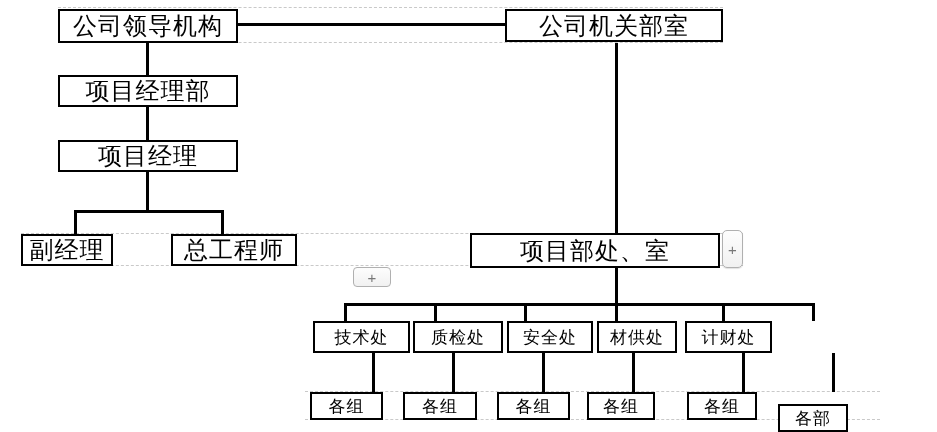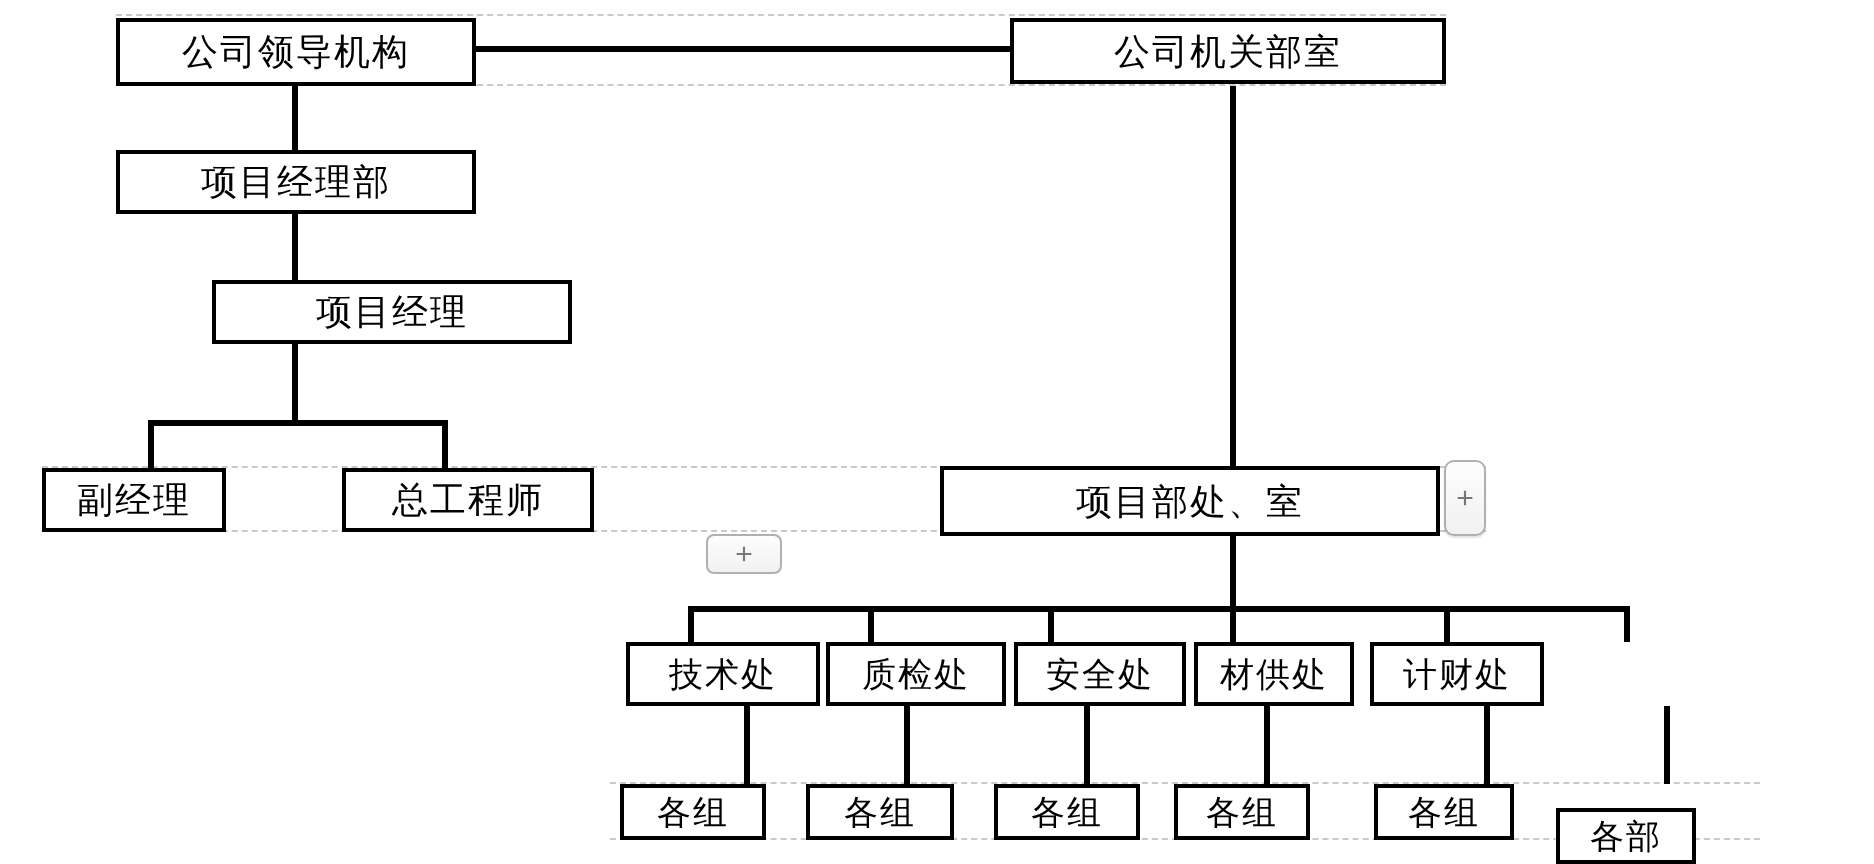--- a/index.html
+++ b/index.html
@@ -9,21 +9,21 @@
     background:#ffffff;
     font-family:"Liberation Serif","DejaVu Serif",serif;
     overflow:hidden;
   }
   .node{
     position:absolute;
     box-sizing:border-box;
     border:2px solid #000000;
     background:#ffffff;
     display:flex;align-items:center;justify-content:center;
-    font-size:18px;color:#000000;
+    font-size:24px;color:#000000;
     letter-spacing:1px;
     white-space:nowrap;
     z-index:3;
   }
   .node.small{font-size:17px;}
   .line{position:absolute;background:#000000;z-index:2;}
   .dash{position:absolute;height:0;border-top:1px dashed #c9c9c9;z-index:1;}
   .plus-btn{
     position:absolute;
     box-sizing:border-box;
@@ -75,21 +75,21 @@
 
   <div class="node" style="left:58px;top:9px;width:180px;height:34px;">
     <span>公司领导机构</span>
   </div>
   <div class="node" style="left:505px;top:9px;width:218px;height:33px;">
     <span>公司机关部室</span>
   </div>
   <div class="node" style="left:58px;top:75px;width:180px;height:32px;">
     <span>项目经理部</span>
   </div>
-  <div class="node" style="left:58px;top:140px;width:180px;height:32px;margin-left:48px;">
+  <div class="node" style="left:58px;top:140px;width:180px;height:32px;">
     <span>项目经理</span>
   </div>
   <div class="node" style="left:21px;top:234px;width:92px;height:32px;">
     <span>副经理</span>
   </div>
   <div class="node" style="left:147px;top:234px;width:126px;height:32px;margin-left:24px;">
     <span>总工程师</span>
   </div>
   <div class="node" style="left:470px;top:233px;width:250px;height:35px;">
     <span>项目部处、室</span>

